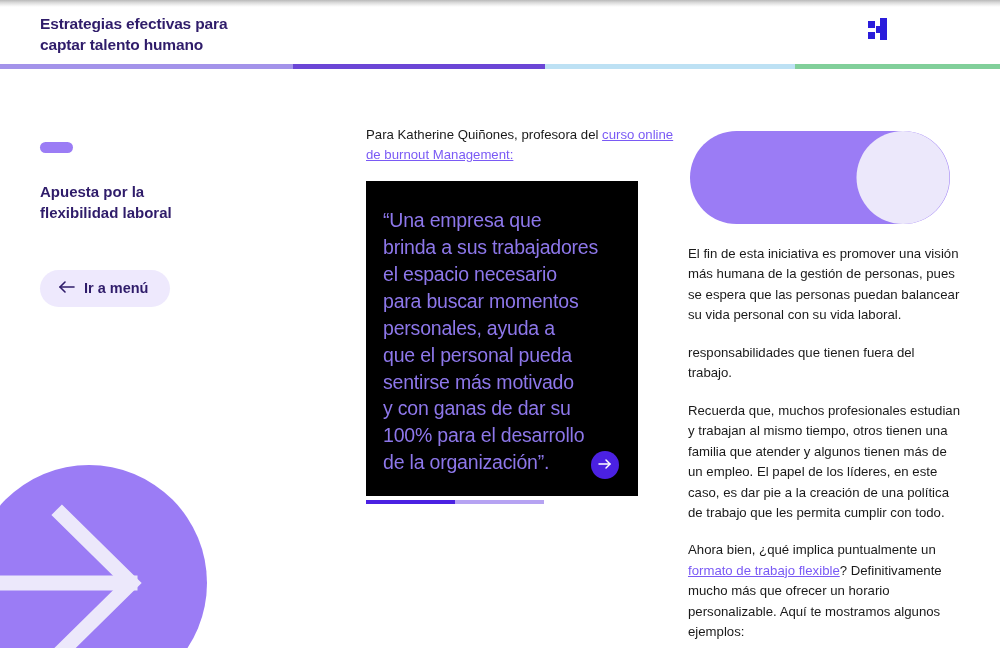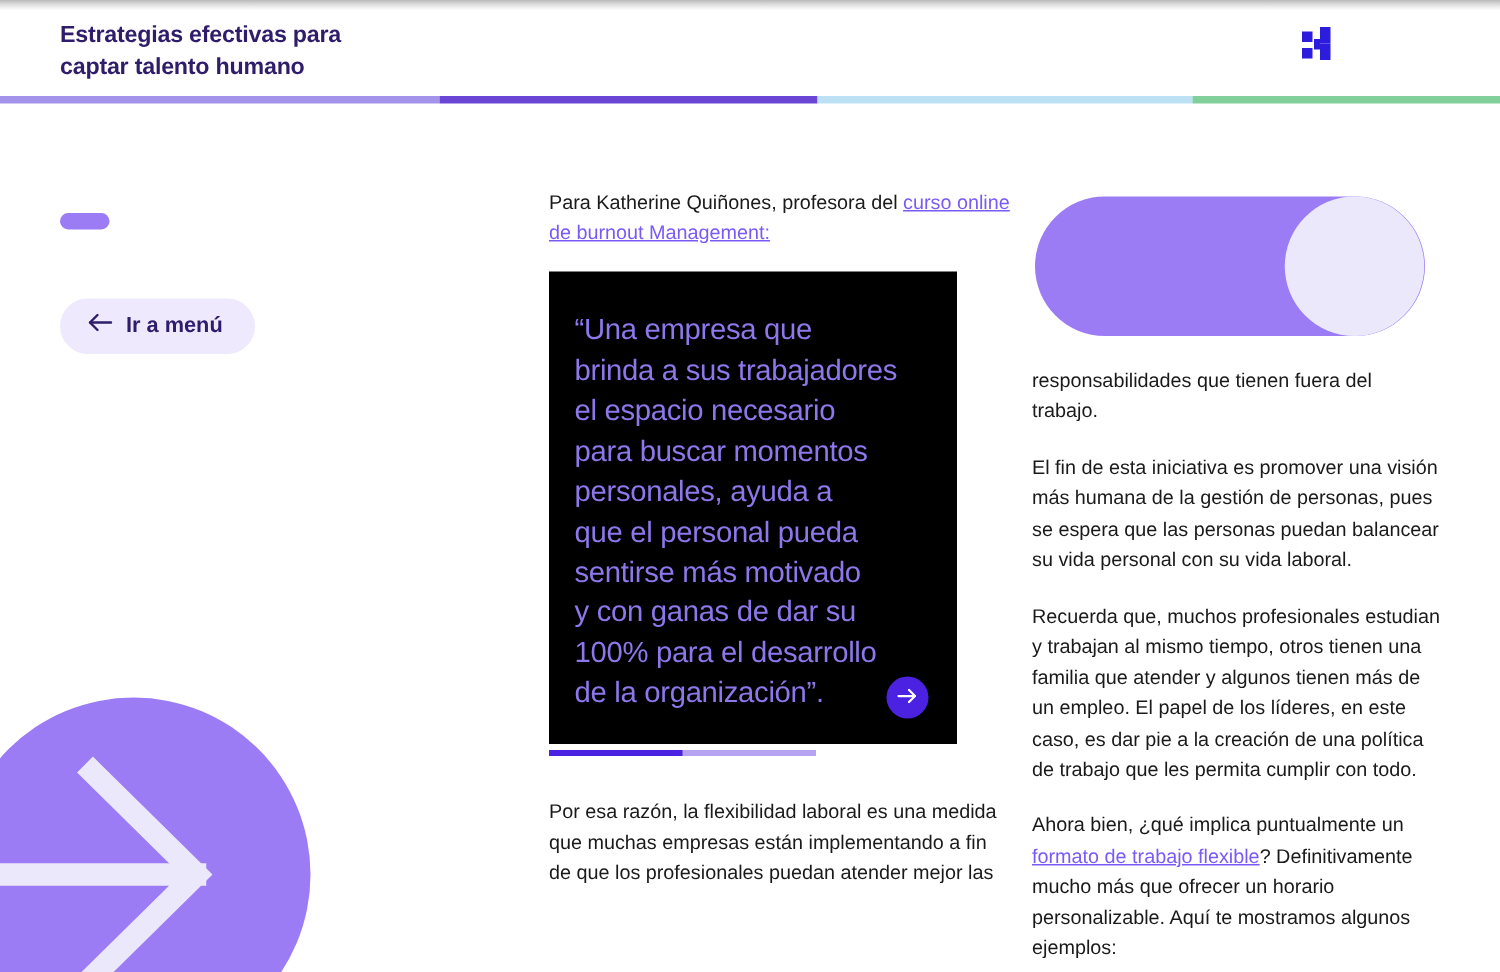--- a/index.html
+++ b/index.html
@@ -258,20 +258,22 @@
   <div class="progress-seg" style="background: rgb(163, 147, 234); width: 293px;"></div>
   <div class="progress-seg" style="background: rgb(107, 70, 214); width: 252px;"></div>
   <div class="progress-seg" style="background: rgb(189, 225, 244); width: 250px;"></div>
   <div class="progress-seg" style="background: rgb(129, 207, 154); width: 205px;"></div>
 </div>
 
 <main class="content">
 
   <section class="col-left">
     <div class="step-dash" style="background: rgb(155, 124, 245);"></div>
+    <div class="step-title">Apuesta por la
+flexibilidad laboral</div>
 
     <button class="menu-btn">
       <span class="arrow-left">
         <svg viewBox="0 0 16 12" width="16" height="12" aria-hidden="true">
           <path d="M6 1 L1 6 L6 11" fill="none" stroke="#2f1c6a" stroke-width="1.6" stroke-linecap="round" stroke-linejoin="round"></path>
           <path d="M1 6 H15" fill="none" stroke="#2f1c6a" stroke-width="1.6" stroke-linecap="round"></path>
         </svg>
       </span>
       <span>Ir a menú</span>
     </button>
@@ -312,34 +314,33 @@
             <path d="M10 5 L14 9 L10 13" fill="none" stroke="#ffffff" stroke-width="1.5" stroke-linecap="round" stroke-linejoin="round"></path>
           </svg>
         </span>
       </button>
     </div>
 
     <div class="quote-progress">
       <div class="quote-progress-fill" style="width: 50%;"></div>
     </div>
 
-    <p class="mid-body">Por esa razón, la flexibilidad laboral es una medida que muchas empresas están implementando a fin de que los profesionales puedan atender mejor las</p>
   </section>
 
   <section class="col-right">
     <div class="toggle-graphic">
       <svg viewBox="0 0 264 105" width="264" height="105" aria-hidden="true">
         <rect x="2" y="6" width="260" height="93" rx="46.5" fill="#9b7cf5"></rect>
         <circle cx="215" cy="52.5" r="46.5" fill="#ece8fb"></circle>
       </svg>
     </div>
 
     <div class="right-body">
+      <p>El fin de esta iniciativa es promover una visión más humana de la gestión de personas, pues se espera que las personas puedan balancear su vida personal con su vida laboral.</p>
       <p>responsabilidades que tienen fuera del trabajo.</p>
-      <p>El fin de esta iniciativa es promover una visión más humana de la gestión de personas, pues se espera que las personas puedan balancear su vida personal con su vida laboral.</p>
       <p>Recuerda que, muchos profesionales estudian y trabajan al mismo tiempo, otros tienen una familia que atender y algunos tienen más de un empleo. El papel de los líderes, en este caso, es dar pie a la creación de una política de trabajo que les permita cumplir con todo.</p>
       <p>
         <span>Ahora bien, ¿qué implica puntualmente un </span><a class="inline-link" href="#">formato de trabajo flexible</a><span>? Definitivamente mucho más que ofrecer un horario personalizable. Aquí te mostramos algunos ejemplos:</span>
       </p>
     </div>
   </section>
 
 </main>
 
 </body></html>

